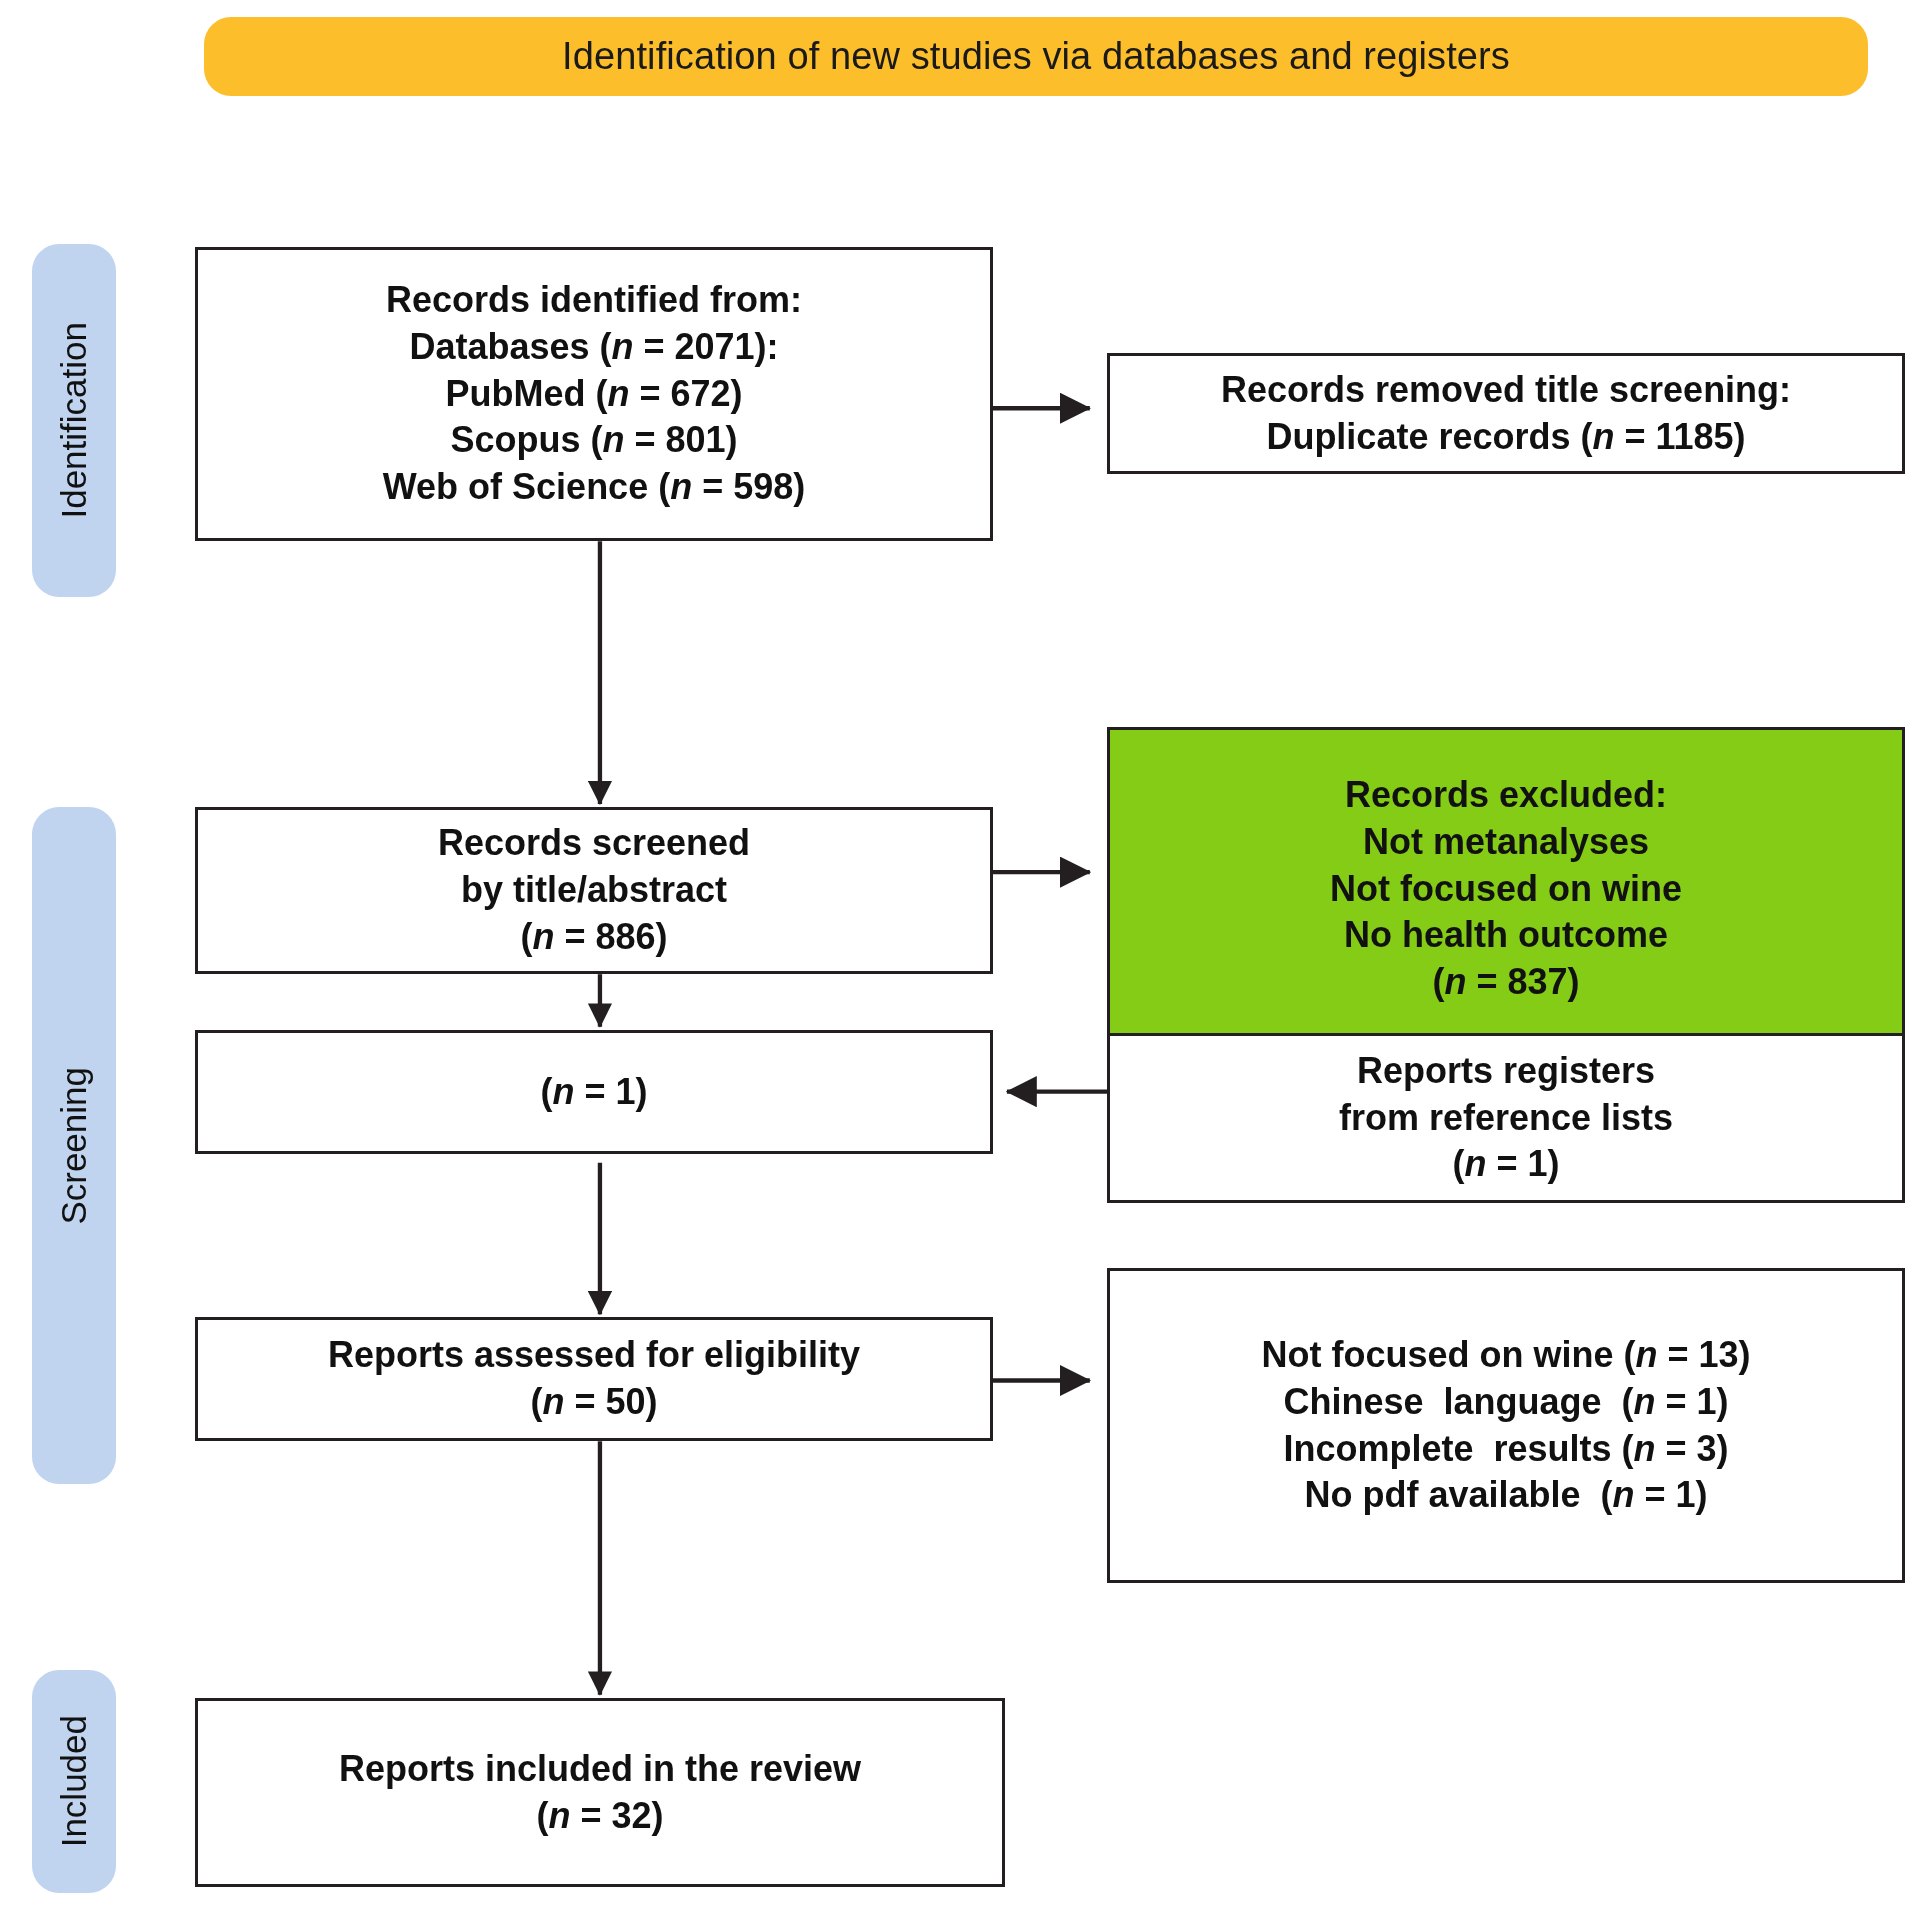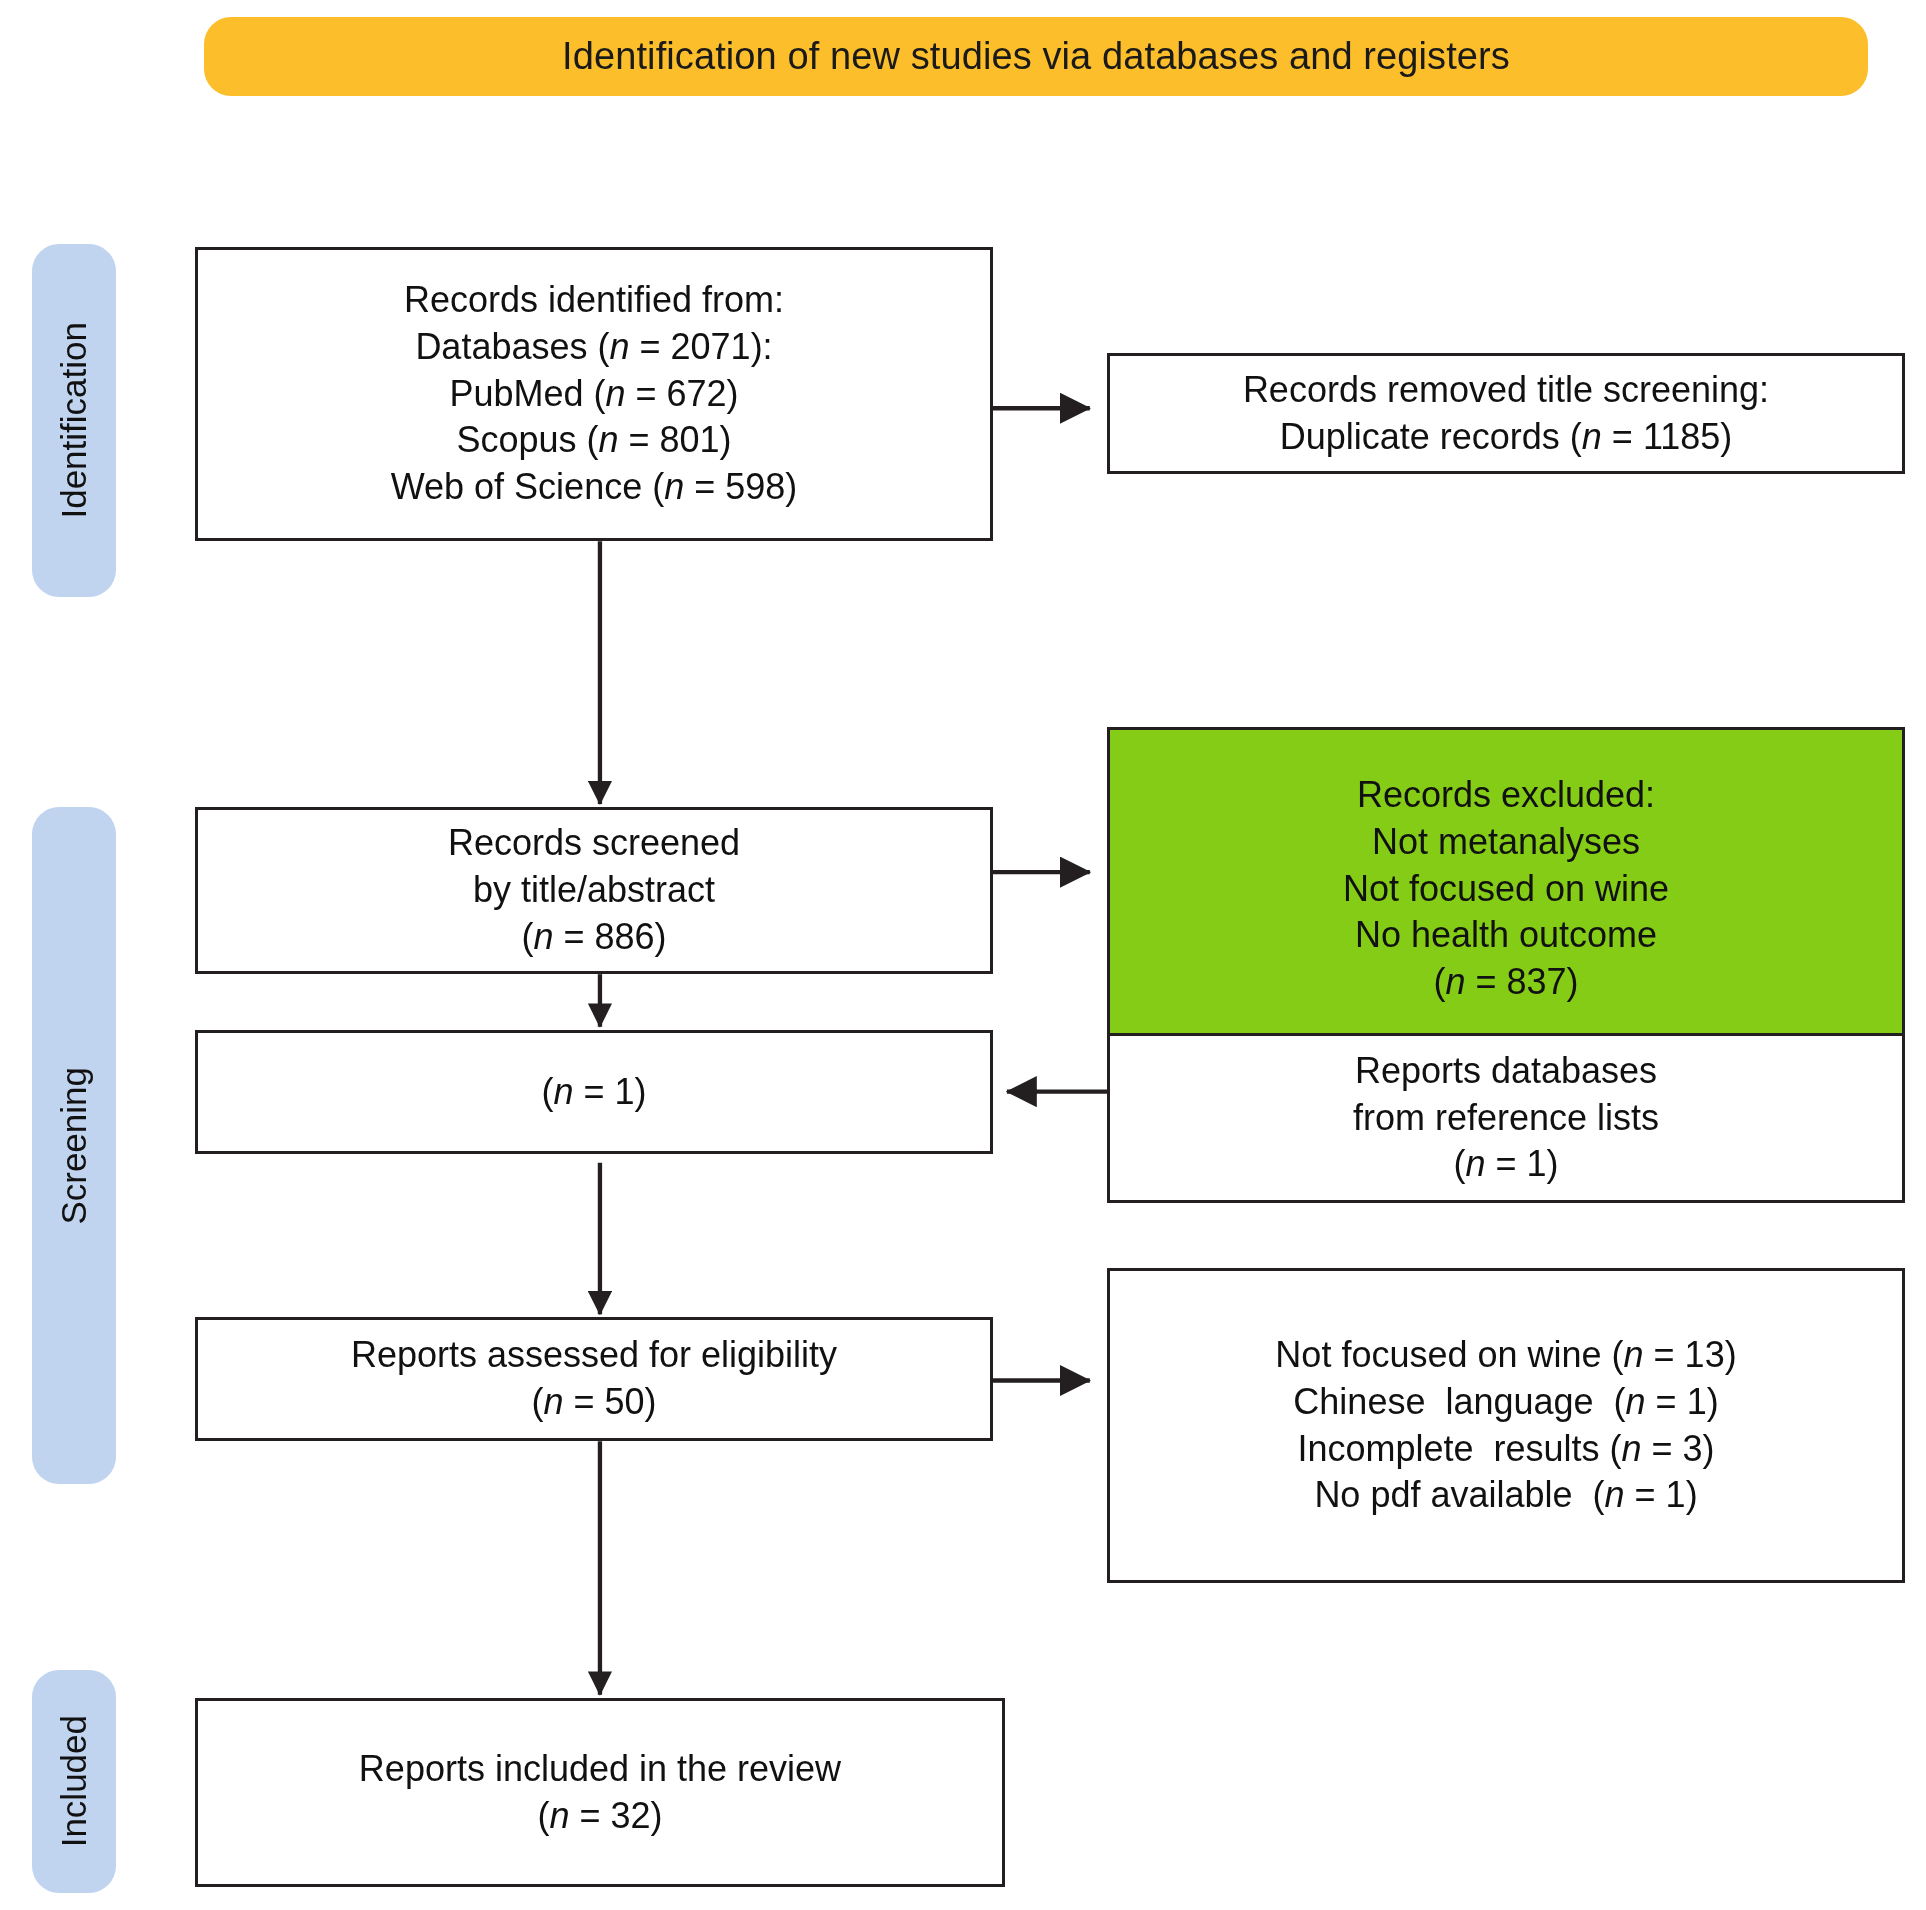--- a/index.html
+++ b/index.html
@@ -57,20 +57,21 @@
   
   .fbox {
     position: absolute;
     box-sizing: border-box;
     border: 3.1px solid #231f20;
     background: #ffffff;
     display: flex;
     align-items: center;
     justify-content: center;
     padding: 5px 8.7px;
+    font-weight: bold;
   }
   .fbox-inner {
     width: 100%;
     text-align: center;
     font-size: 36px;
     line-height: 1.30;
     color: #111111;
   }
   .fbox-inner .ln {
     display: block;
@@ -164,21 +165,21 @@
   </div>
 
   <div class="fbox" id="box-reports-added" style="left: 195px; top: 1030px; width: 798px; height: 124px; border-color: rgb(35, 31, 32); background: rgb(255, 255, 255);">
     <div class="fbox-inner" style="">
         <span class="ln">(<em class="ital">n</em> = 1)</span>
       </div>
   </div>
 
   <div class="fbox" id="box-reports-retrieved" style="left: 1107px; top: 1033px; width: 798px; height: 170px; border-color: rgb(35, 31, 32); background: rgb(255, 255, 255);">
     <div class="fbox-inner" style="">
-        <span class="ln">Reports databases</span>
+        <span class="ln">Reports registers</span>
         <span class="ln">from reference lists</span>
         <span class="ln">(<em class="ital">n</em> = 1)</span>
       </div>
   </div>
 
   <div class="fbox" id="box-reports-assessed" style="left: 195px; top: 1317px; width: 798px; height: 124px; border-color: rgb(35, 31, 32); background: rgb(255, 255, 255);">
     <div class="fbox-inner" style="">
         <span class="ln">Reports assessed for eligibility</span>
         <span class="ln">(<em class="ital">n</em> = 50)</span>
       </div>

